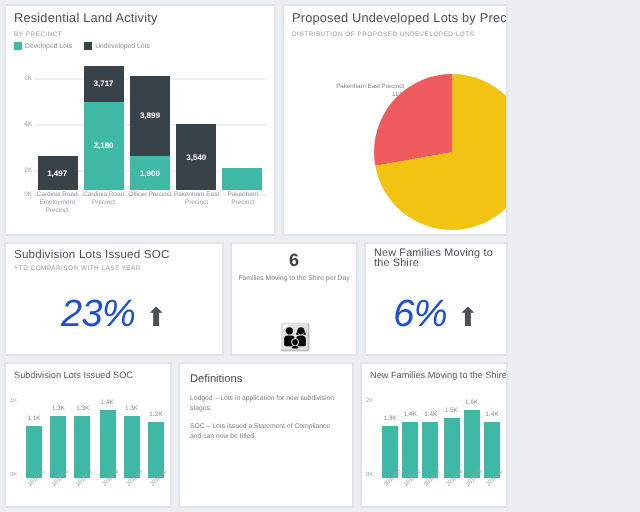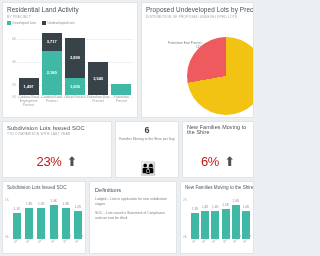--- a/index.html
+++ b/index.html
@@ -101,21 +101,21 @@
     border-top:1px solid #c3c7cb;
   }
   
   .k1{flex:0 0 110px;}
   .k2{flex:0 0 64px;}
   .k3{flex:1 1 auto;}
   .kpi-val{
     position:absolute;left:0;right:0;bottom:8px;
     display:flex;align-items:center;justify-content:center;gap:5px;
   }
-  .kpi-num{font-size:13px;color:#b91c1c;letter-spacing:-.3px;}
+  .kpi-num{font-size:19px;color:#1d4ed8;letter-spacing:-.3px;font-style:italic;}
   .arrow{font-size:13px;color:#4b5156;line-height:1;}
   .k2 .big{
     position:absolute;left:0;right:0;top:3px;text-align:center;
     font-size:9px;color:#3e4348;font-weight:bold;
   }
   .k2 .cap{
     position:absolute;left:0;right:0;top:15px;text-align:center;
     font-size:3.4px;color:#7d8288;
   }
   .k2 .faces{

